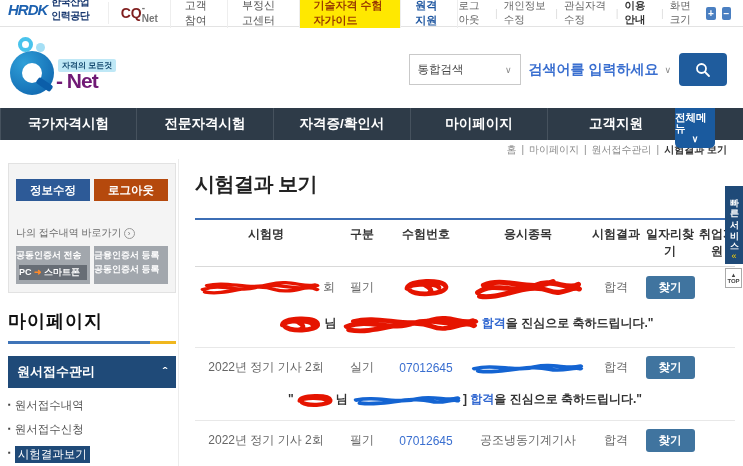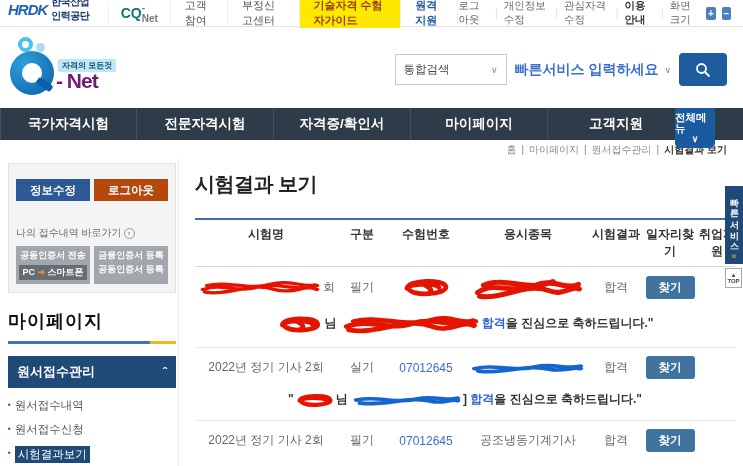--- a/index.html
+++ b/index.html
@@ -7,21 +7,21 @@
     font-family:"Liberation Sans", sans-serif; color:#333; }
   body { position:relative; }
 
   
   .topbar { height:27px; border-bottom:1px solid #e3e3e3; display:flex; align-items:stretch; font-size:11px; }
   .topbar-left { display:flex; align-items:center; }
   .logo-hrdk { display:flex; align-items:center; gap:4px; padding:0 10px 8px 8px; }
   .hrdk-mark { font-size:15px; font-weight:bold; font-style:italic; color:#1e62b0; letter-spacing:-1px; }
   .hrdk-name { font-size:10px; font-weight:bold; color:#16366e; letter-spacing:-0.5px; }
   .logo-cq { display:flex; align-items:center; padding:0 12px; border-left:1px solid #eee; }
-  .cq-c { font-size:14px; font-weight:bold; color:#0f766e; }
+  .cq-c { font-size:14px; font-weight:bold; color:#7f1d1d; }
   .cq-net { font-size:10px; font-weight:bold; color:#777; }
   .top-menu { display:flex; align-items:stretch; }
   .top-menu-item { display:flex; align-items:center; padding:0 14px; border-left:1px solid #eee; color:#555; cursor:pointer; }
   .top-menu-item.hl { background:#ffe800; color:#9a3b00; font-weight:bold; }
   .top-menu-item.blue { color:#1e56a0; font-weight:bold; border-right:1px solid #eee; }
   .topbar-right { margin-left:auto; display:flex; align-items:center; gap:6px; padding-right:12px; color:#666; font-size:10.5px; }
   .topbar-right .sep { color:#ddd; }
   .topbar-right .util { cursor:pointer; }
   .topbar-right .bold { font-weight:bold; color:#333; }
   .zoom-btn { width:13px; height:13px; background:#4a7fc1; color:#fff; font-size:10px; font-weight:bold;
@@ -70,21 +70,21 @@
   
   .login-box { background:#f4f4f4; border:1px solid #e2e2e2; padding:8px 7px; width:168px; }
   .greet { font-size:11.5px; color:#555; display:flex; align-items:center; gap:2px; }
   .login-btns { display:flex; gap:4px; margin-top:7px; }
   .btn-info { flex:1; height:22px; background:#2d5a97; color:#fff; border:none; font-size:11.5px; font-weight:bold; cursor:pointer; }
   .btn-logout { flex:1; height:22px; background:#b5490d; color:#fff; border:none; font-size:11.5px; font-weight:bold; cursor:pointer; }
   .shortcut { margin-top:25px; font-size:10px; color:#666; display:flex; align-items:center; gap:2px; cursor:pointer; }
   .shortcut .circ { width:11px; height:11px; border:1px solid #999; border-radius:50%; color:#777;
     font-size:8px; display:inline-flex; align-items:center; justify-content:center; }
   .cert-row { display:flex; gap:4px; margin-top:6px; }
-  .cert-btn { flex:1; background:#a2a7ad; color:#fff; font-size:9px; font-weight:bold; text-align:center;
+  .cert-btn { flex:1; background:#a2a7ad; color:#fff; font-size:9px; font-weight:bold; text-align:left;
     line-height:1.5; padding:3px 0 4px; cursor:pointer; }
   .cert-btn .dark { display:block; background:#676d75; margin:2px 3px 0; padding:1px 0; }
   .cert-btn .arr { color:#ff8a2a; }
   .side-title { font-size:18px; font-weight:bold; color:#111; margin:16px 0 8px; letter-spacing:1px; }
   .side-rule { height:3px; background:#3f74b8; width:168px; position:relative; margin-bottom:12px; }
   .side-rule::after { content:""; position:absolute; right:0; top:0; width:26px; height:3px; background:#f0b71e; }
   .side-section { width:168px; background:#1f4a78; color:#fff; font-size:13px; font-weight:bold;
     padding:7px 9px; display:flex; justify-content:space-between; align-items:center; cursor:pointer; }
   .side-menu { margin-top:10px; width:168px; }
   .side-item { font-size:11.5px; color:#555; margin-bottom:9px; display:flex; gap:4px; line-height:1.3; cursor:pointer; }
@@ -161,21 +161,21 @@
     <span class="q-tail"></span>
     <span class="q-tag">자격의 모든것</span>
     <span class="q-net-txt">- Net</span>
   </div>
   <div class="search-wrap">
     <div class="search-select">
       <span>통합검색</span>
       <span class="chev">∨</span>
     </div>
     <div class="search-input">
-      <span class="ph">빠른서비스 입력하세요</span>
+      <span class="ph">검색어를 입력하세요</span>
       <span class="chev">∨</span>
     </div>
     <button class="search-btn">
       <svg width="16" height="16" viewBox="0 0 16 16">
         <circle cx="6.5" cy="6.5" r="4.5" fill="none" stroke="#fff" stroke-width="1.8"></circle>
         <line x1="10" y1="10" x2="14" y2="14" stroke="#fff" stroke-width="1.8" stroke-linecap="round"></line>
       </svg>
     </button>
   </div>
 </div>

